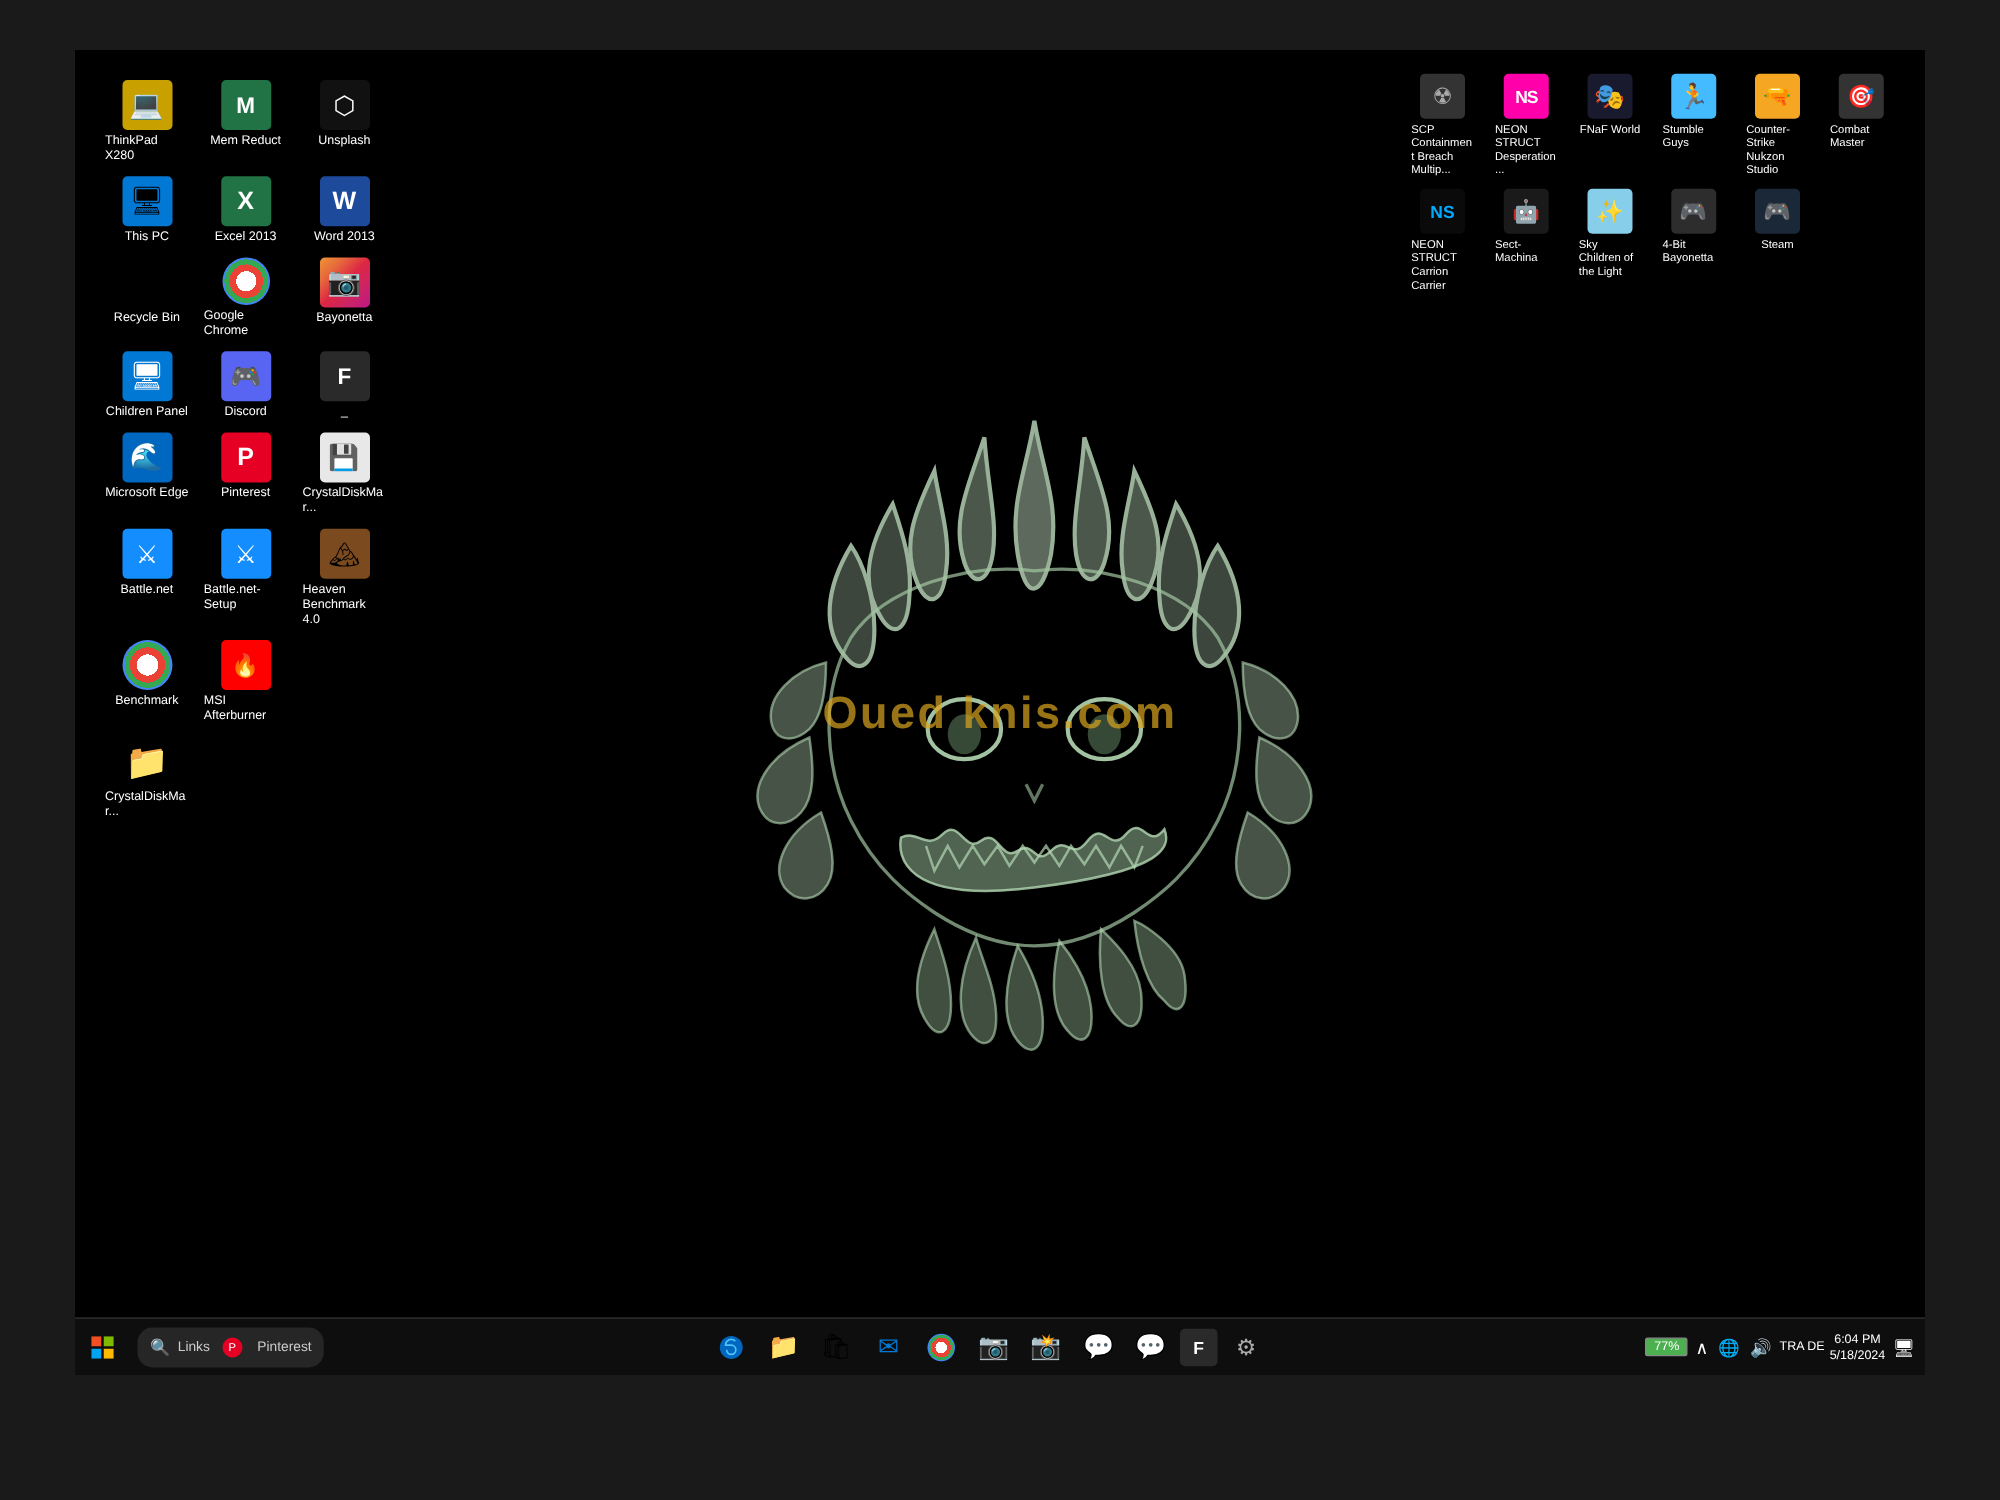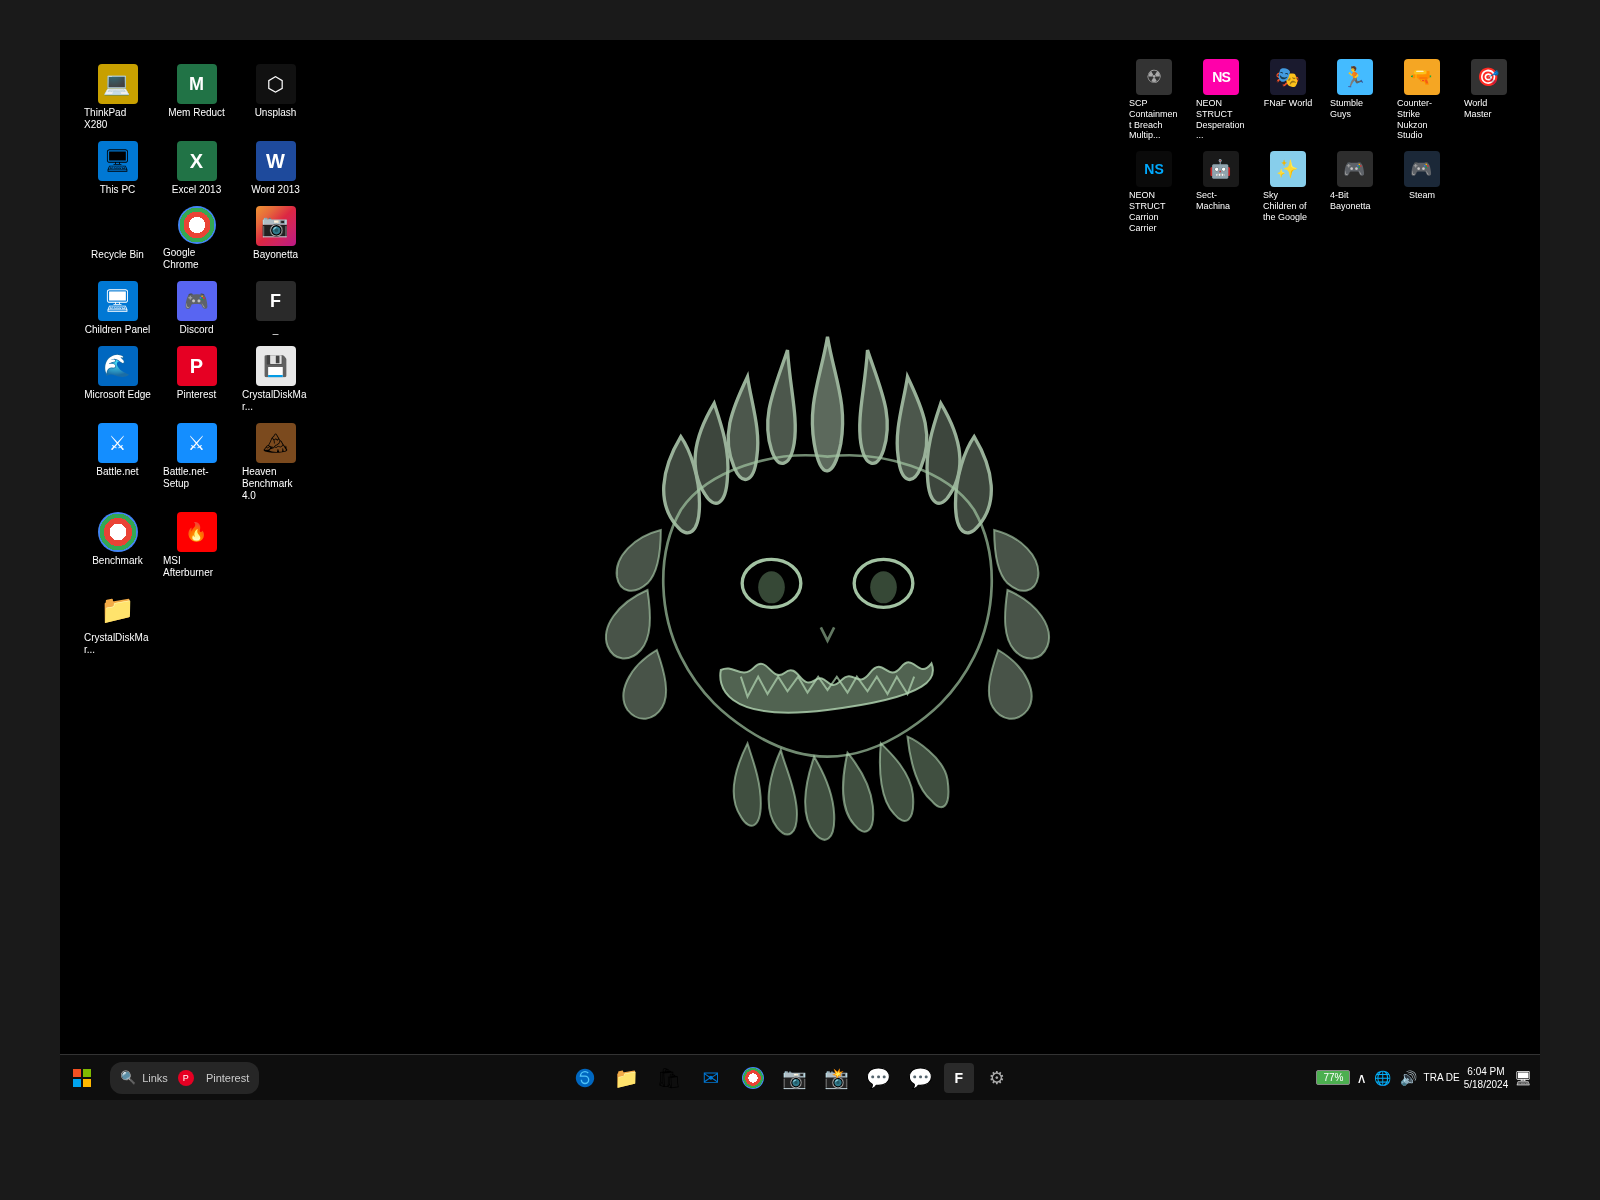--- a/index.html
+++ b/index.html
@@ -328,20 +328,21 @@
           <path d="M72 285 C50 298 42 318 50 330 C58 340 70 338 76 328 C82 318 78 302 72 285Z"></path>
         </g>
 
         <g fill="rgba(200,230,200,0.4)" stroke="rgba(200,240,200,0.6)" stroke-width="1.5">
           <path d="M325 195 C345 200 360 215 358 230 C356 242 345 244 335 235 C328 228 325 215 325 195Z"></path>
           <path d="M335 240 C358 250 370 268 365 282 C360 294 348 294 340 285 C332 276 332 260 335 240Z"></path>
           <path d="M328 285 C350 298 358 318 350 330 C342 340 330 338 324 328 C318 318 322 302 328 285Z"></path>
         </g>
       </svg>
 
+      <div class="watermark">Oued knis.com</div>
     </div>
 
     <div class="desktop-icons-left">
 
       <div class="icon-row">
         <div class="desktop-icon">
           <div class="icon-img ic-yellow">💻</div>
           <span class="icon-label">ThinkPad X280</span>
         </div>
         <div class="desktop-icon">
@@ -465,34 +466,34 @@
       <div class="desktop-icon small-icon">
         <div class="icon-img ic-stumble" style="font-size:20px;">🏃</div>
         <span class="icon-label">Stumble Guys</span>
       </div>
       <div class="desktop-icon small-icon">
         <div class="icon-img ic-cs" style="font-size:18px; color:#fff;">🔫</div>
         <span class="icon-label">Counter-Strike Nukzon Studio</span>
       </div>
       <div class="desktop-icon small-icon">
         <div class="icon-img ic-combat" style="font-size:18px; color:#fff;">🎯</div>
-        <span class="icon-label">World Master</span>
+        <span class="icon-label">Combat Master</span>
       </div>
 
       <div class="desktop-icon small-icon">
         <div class="icon-img ic-neon2" style="font-size:14px; color:#0af; font-weight:bold;">NS</div>
         <span class="icon-label">NEON STRUCT Carrion Carrier</span>
       </div>
       <div class="desktop-icon small-icon">
         <div class="icon-img ic-sectm" style="font-size:18px; color:#0ff;">🤖</div>
         <span class="icon-label">Sect-Machina</span>
       </div>
       <div class="desktop-icon small-icon">
         <div class="icon-img ic-sky" style="font-size:18px;">✨</div>
-        <span class="icon-label">Sky Children of the Google</span>
+        <span class="icon-label">Sky Children of the Light</span>
       </div>
       <div class="desktop-icon small-icon">
         <div class="icon-img ic-8bit" style="font-size:18px; color:#ff0;">🎮</div>
         <span class="icon-label">4-Bit Bayonetta</span>
       </div>
       <div class="desktop-icon small-icon">
         <div class="icon-img ic-steam" style="font-size:18px; color:#c7d5e0;">🎮</div>
         <span class="icon-label">Steam</span>
       </div>
     </div>

